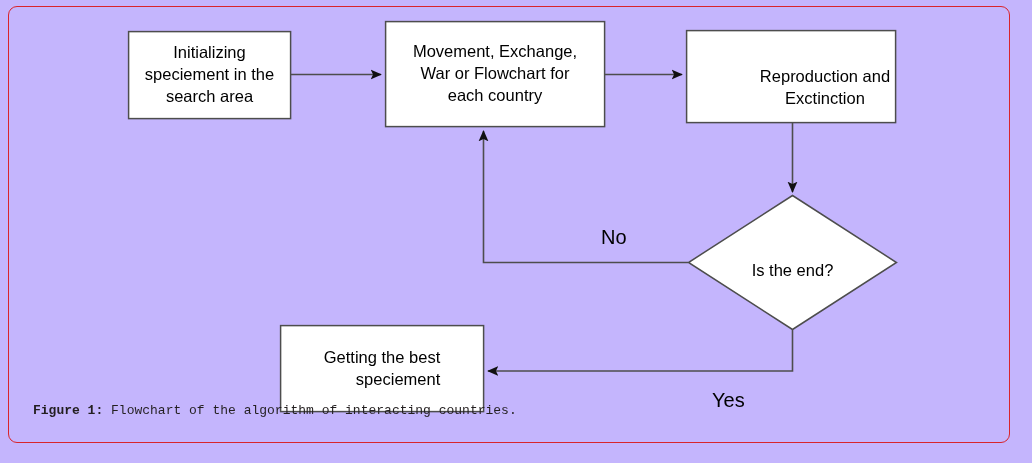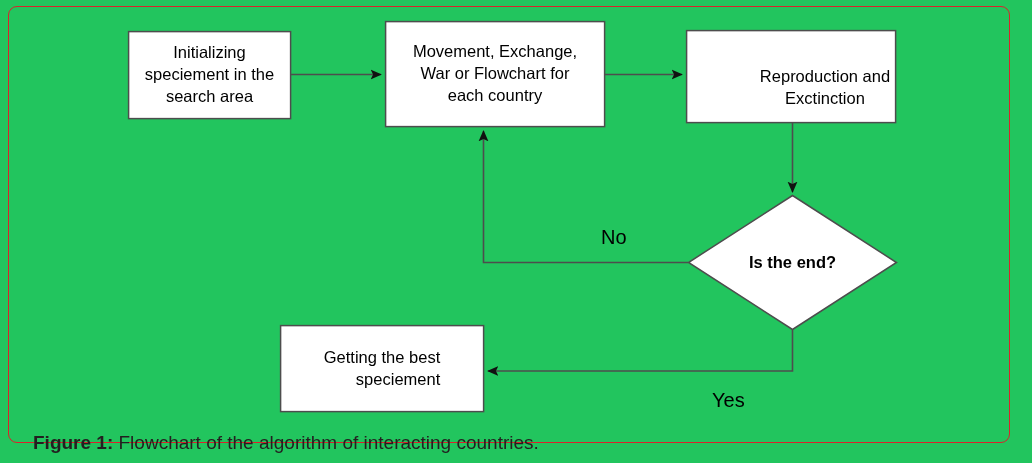--- a/index.html
+++ b/index.html
@@ -8,21 +8,21 @@
     background: #ffffff;
   }
   body {
     font-family: "Liberation Sans", sans-serif;
   }
   #figure-root {
     position: relative;
     width: 1032px;
     height: 463px;
     overflow: hidden;
-    background: #22c55e;
+    background: #c4b5fd;
   }
   
   #figure-frame {
     position: absolute;
     left: 8px;
     top: 6px;
     width: 1002px;
     height: 437px;
     border: 1.6px solid #d9242b;
     border-radius: 9px;
@@ -52,24 +52,24 @@
   .edge-label {
     position: absolute;
     color: #000000;
     font-size: 20px;
     font-family: "Liberation Sans", sans-serif;
     white-space: nowrap;
   }
   #figure-caption {
     position: absolute;
     left: 33px;
-    top: 432px;
-    font-size: 19px;
+    top: 403px;
+    font-size: 13px;
     color: #231f20;
-    font-family: Liberation Sans, sans-serif;
+    font-family: Liberation Mono, monospace;
     white-space: nowrap;
   }
   #figure-caption .caption-label {
     font-weight: bold;
   }
 </style>
 </head>
 <body>
 
 <div id="figure-root">
@@ -120,21 +120,21 @@
     </span>
   </div>
 
   <div class="node-label" style="left:720px; top:30px; width:210px; height:115px;">
     <span>
       <span>Reproduction and</span><br>
       <span>Exctinction</span>
     </span>
   </div>
 
-  <div class="node-label" style="left:688px; top:195px; width:209px; height:135px;font-weight:bold;">
+  <div class="node-label" style="left:688px; top:203px; width:209px; height:135px;">
     <span>Is the end?</span>
   </div>
 
   <div class="node-label" style="left:280px; top:325px; width:204px; height:87px;text-align:right;">
     <span>
       <span>Getting the best</span><br>
       <span>speciement</span>
     </span>
   </div>
 

